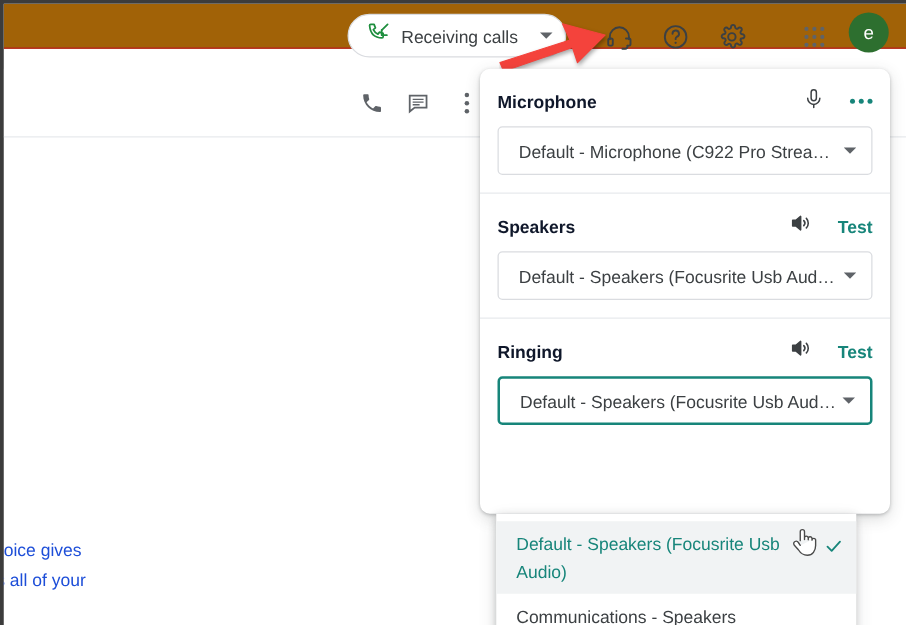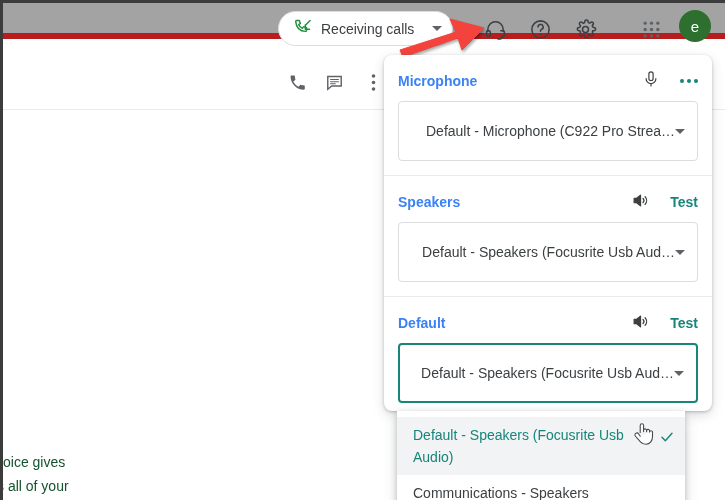--- a/index.html
+++ b/index.html
@@ -14,22 +14,22 @@
     width: 725px; height: 500px;
     background: #ffffff;
     border-top: 3px solid #3c3c3c;
     border-left: 3px solid #3c3c3c;
     overflow: hidden;
   }
 
   
   .topbar {
     position: absolute; left: 0; top: 0; right: 0; height: 36px;
-    background: #a3a3a3;
-    border-bottom: 6px solid #b91c1c;
+    background: #a16207;
+    border-bottom: 1px solid #b91c1c;
   }
   .status-pill {
     position: absolute; left: 275px; top: 8px;
     width: 175px; height: 35px;
     border: 1px solid #dadce0; border-radius: 18px;
     background: #fff;
     display: flex; align-items: center; gap: 8px;
     padding: 0 10px 0 14px;
   }
   .status-pill .label {
@@ -70,57 +70,56 @@
     position: absolute; top: 14px;
     width: 26px; height: 26px;
     display: flex; align-items: center; justify-content: center;
   }
   .watermark {
     position: absolute; left: 22px; top: 238px;
     font-family: "Liberation Serif", serif;
     font-size: 19px; color: #bdbdbd; letter-spacing: .2px;
   }
   .bg-text {
-    position: absolute; left: 0px; top: 447px;
-    font-size: 14px; color: #14532d; line-height: 24px;
+    position: absolute; left: 0px; top: 425px;
+    font-size: 14px; color: #1d4ed8; line-height: 24px;
     white-space: nowrap;
   }
   .bg-text .l2 { margin-left: -6px; }
 
   
   .panel {
     position: absolute; left: 381px; top: 52px;
     width: 328px; height: 356px;
     background: #ffffff;
     border-radius: 8px;
     box-shadow: 0 1px 3px rgba(60,64,67,.3), 0 4px 12px rgba(60,64,67,.18);
   }
   .section { position: relative; padding: 0 14px; }
   .sec-head {
     display: flex; align-items: center;
     height: 46px; padding-top: 6px;
   }
   .sec-title {
-    font-size: 14px; font-weight: bold; color: #3b82f6; flex: 1;
+    font-size: 14px; font-weight: bold; color: #0f172a; flex: 1;
   }
   .sec-action {
     display: flex; align-items: center; gap: 20px;
   }
   .test-link {
     font-size: 14px; color: #17857a; font-weight: bold;
   }
   .dots {
     display: flex; gap: 3px; align-items: center;
   }
   .dots i { width: 4px; height: 4px; border-radius: 50%; background: #17857a; display: block; }
   .select {
-    height: 60px; border: 1px solid #dadce0; border-radius: 4px;
+    height: 39px; border: 1px solid #dadce0; border-radius: 4px;
     display: flex; align-items: center; padding: 0 12px 0 16px;
     background: #fff;
-    text-align: right;
   }
   .select.focused { border: 2px solid #17857a; }
   .select .val {
     flex: 1; font-size: 14px; color: #3c4043;
     white-space: nowrap; overflow: hidden;
   }
   .divider { height: 1px; background: #e8eaed; margin: 14px 0 0 0; }
 
   
   .dropdown {
@@ -288,21 +287,21 @@
       <div class="select">
         <span class="val">Default - Speakers (Focusrite Usb Aud…</span>
         <span class="caret-down"></span>
       </div>
     </div>
 
     <div class="divider"></div>
 
     <div class="section">
       <div class="sec-head">
-        <span class="sec-title">Default</span>
+        <span class="sec-title">Ringing</span>
         <span class="sec-action">
           <span>
             <svg width="19" height="19" viewBox="0 0 24 24" fill="none" stroke="#3c4043" stroke-width="1.6" stroke-linejoin="round">
               <path d="M4 9.2h3.2L12 5.2v13.6L7.2 14.8H4z" fill="#3c4043"></path>
               <path d="M15.2 9.5a3.6 3.6 0 0 1 0 5" stroke-linecap="round"></path>
               <path d="M17.8 7.2a7 7 0 0 1 0 9.6" stroke-linecap="round"></path>
             </svg>
           </span>
           <span class="test-link">Test</span>
         </span>

